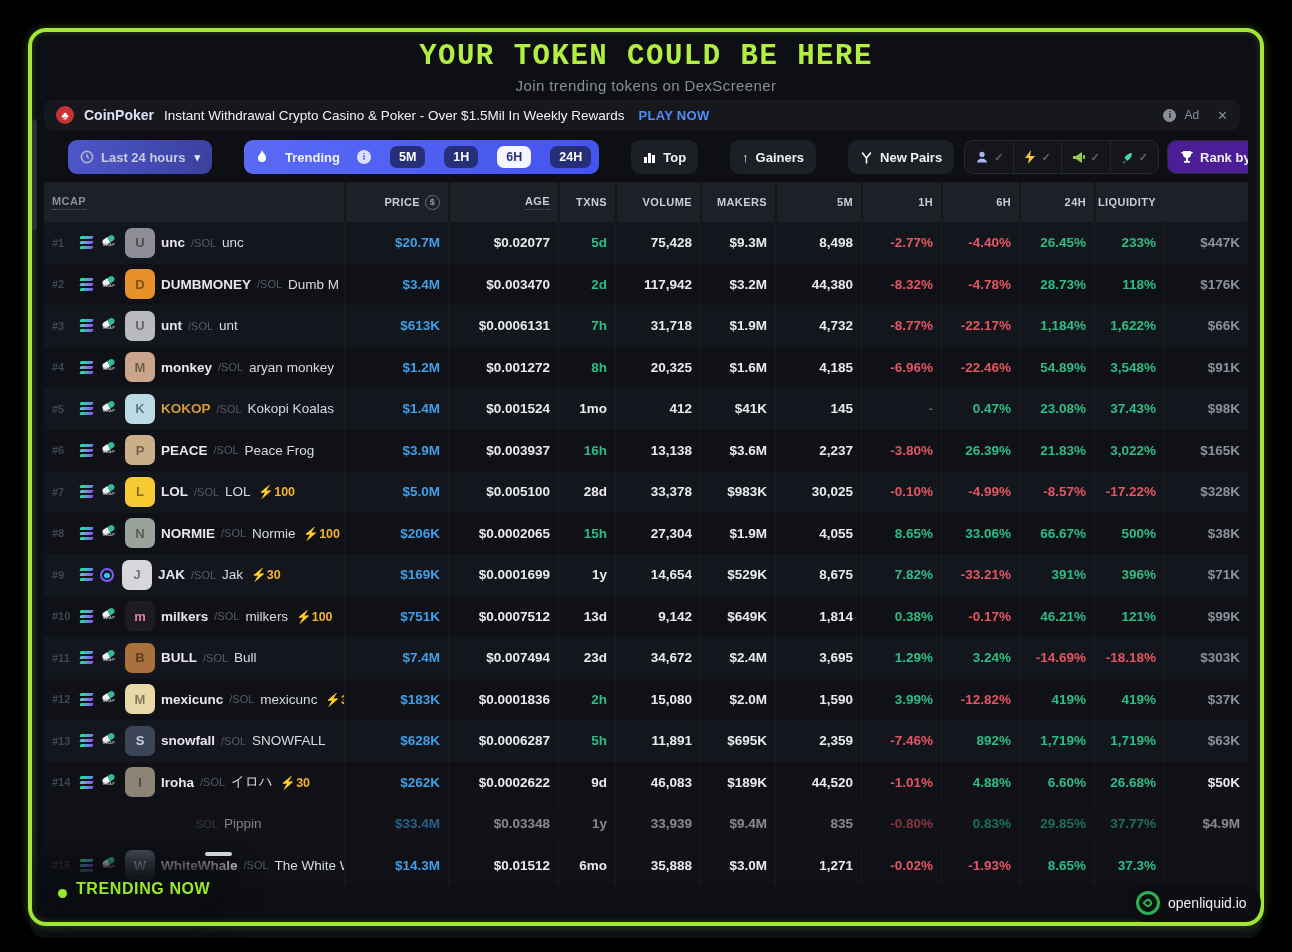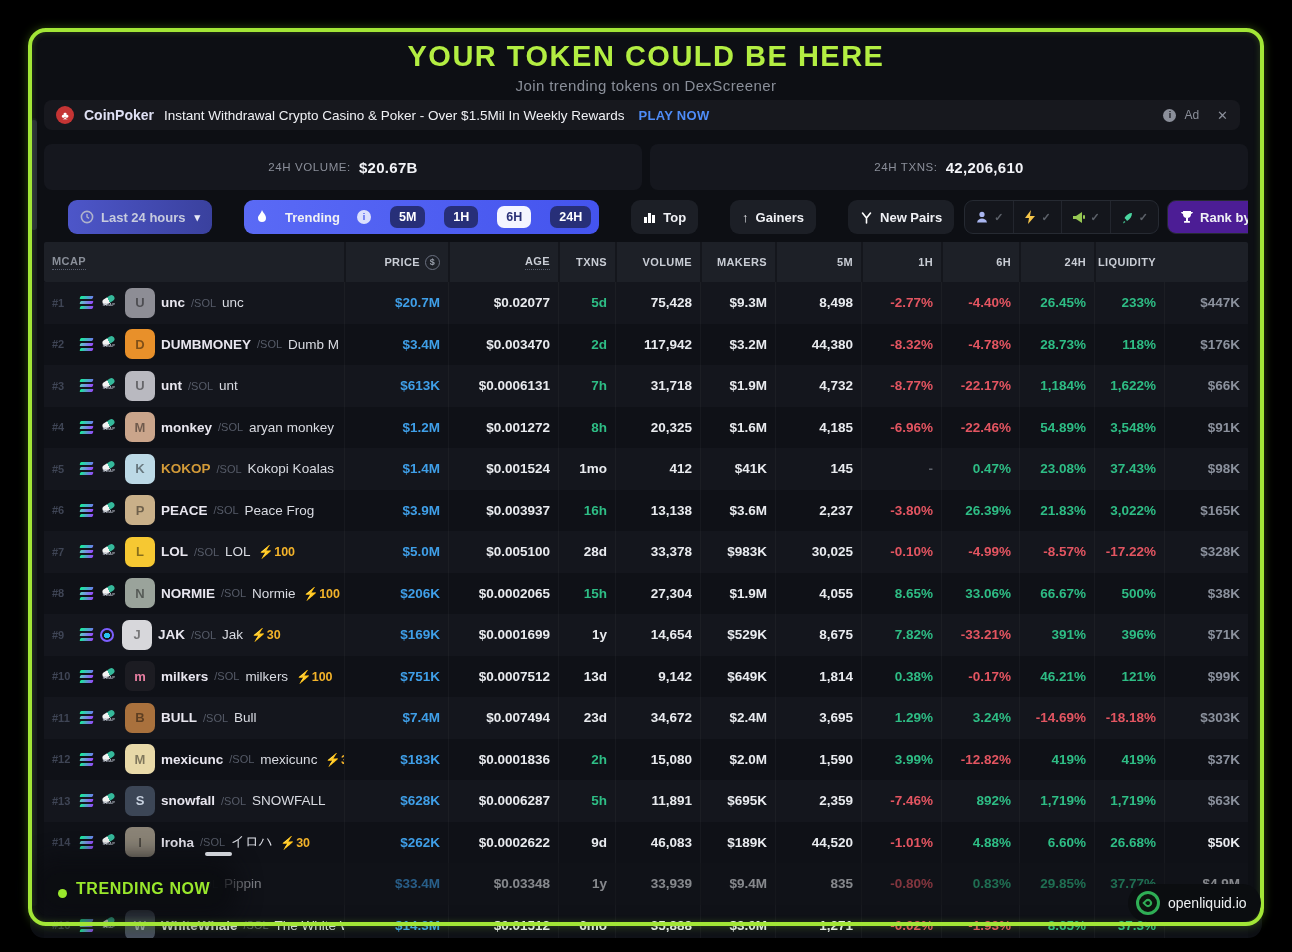--- a/index.html
+++ b/index.html
@@ -12,21 +12,21 @@
 
   
   .frame{position:absolute;left:28px;top:28px;width:1236px;height:898px;border:4px solid #a2e636;border-radius:18px;z-index:50;pointer-events:none;box-shadow:0 0 10px rgba(130,200,40,.35), inset 0 0 6px rgba(130,200,40,.25);}
 
   
   .scrolltrack{position:absolute;left:31px;top:118px;width:6px;height:788px;background:#14171d;border-radius:3px;z-index:5;}
   .scrollthumb{position:absolute;left:31px;top:120px;width:6px;height:110px;background:#272c36;border-radius:3px;z-index:6;}
 
   
   .banner{text-align:center;padding-top:10px;}
-  .banner h1{margin:0;font-size:29px;font-weight:800;letter-spacing:1.5px;color:#b3ee42;}
+  .banner h1{margin:0;font-size:29px;font-weight:800;letter-spacing:1.5px;color:#b3ee42;font-family:Liberation Mono, monospace;}
   .banner p{margin:4px 0 0;font-size:15px;color:#8a8f99;letter-spacing:.4px;}
 
   
   .adbar{display:flex;align-items:center;gap:10px;margin:6px 22px 0 14px;height:30px;background:#17181e;border-radius:8px;padding:0 12px;}
   .cp-logo{width:18px;height:18px;border-radius:50%;background:#c53434;color:#fff;display:flex;align-items:center;justify-content:center;font-size:11px;font-weight:700;flex:0 0 auto;}
   .cp-name{color:#dfe0f4;font-weight:700;font-size:14px;}
   .ad-text{color:#f0f1f5;font-size:13.5px;}
   .ad-cta{color:#4e8cf8;font-weight:700;font-size:13px;letter-spacing:.3px;margin-left:4px;cursor:pointer;}
   .ad-right{margin-left:auto;display:flex;align-items:center;gap:8px;color:#8b8f9a;font-size:12px;}
   .info-dot{width:13px;height:13px;border-radius:50%;background:#8b8f9a;color:#17181e;font-size:9px;font-weight:700;display:inline-flex;align-items:center;justify-content:center;}
@@ -126,30 +126,20 @@
       <span class="cp-name">CoinPoker</span>
       <span class="ad-text">Instant Withdrawal Crypto Casino &amp; Poker - Over $1.5Mil In Weekly Rewards</span>
       <span class="ad-cta">PLAY NOW</span>
       <span class="ad-right">
         <span class="info-dot">i</span>
         <span>Ad</span>
         <span class="ad-close">✕</span>
       </span>
     </div>
 
-    <div class="stats">
-      <div class="stat-card">
-        <span class="stat-label">24H VOLUME:</span>
-        <span class="stat-value">$20.67B</span>
-      </div>
-      <div class="stat-card">
-        <span class="stat-label">24H TXNS:</span>
-        <span class="stat-value">42,206,610</span>
-      </div>
-    </div>
 
     <div class="toolbar">
       <div class="tb time">
         <span class="iconify">
           <svg width="14" height="14" viewBox="0 0 14 14">
               <circle cx="7" cy="7" r="5.6" fill="none" stroke="#aeb2cc" stroke-width="1.6"></circle>
               <path d="M7 4v3l2 1.4" fill="none" stroke="#aeb2cc" stroke-width="1.4"></path>
             </svg>
         </span>
         <span>Last 24 hours</span>

